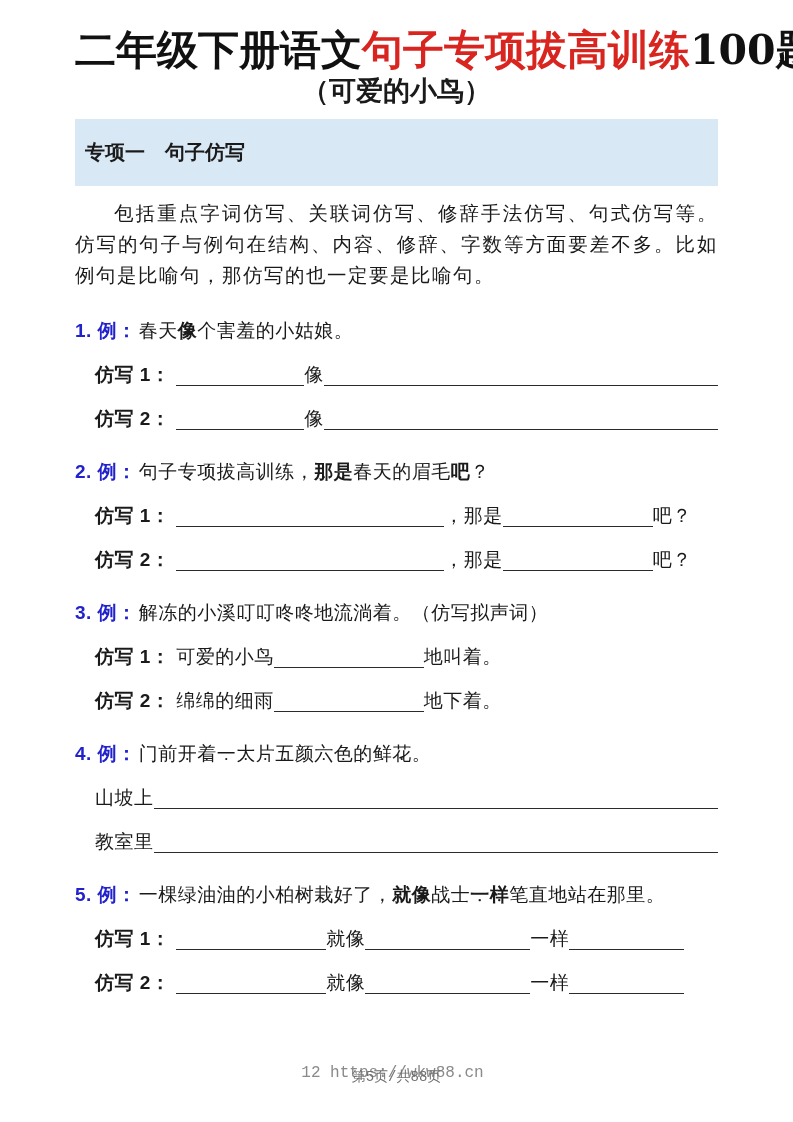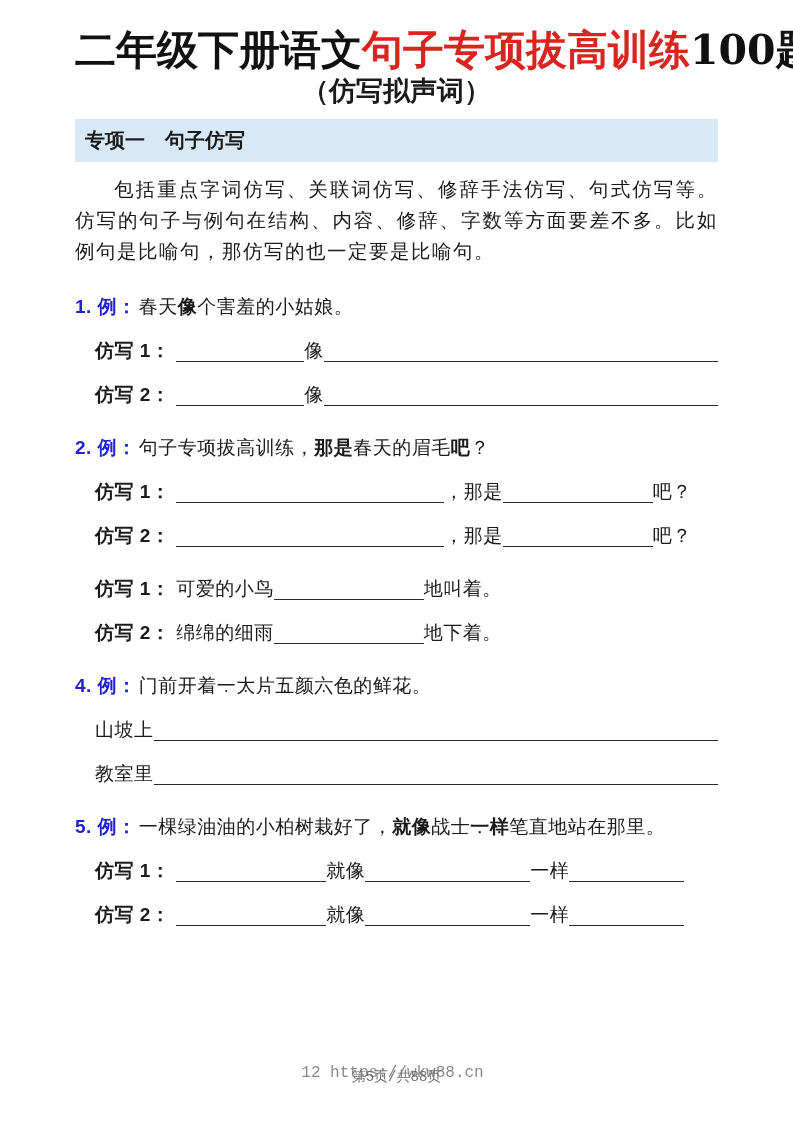--- a/index.html
+++ b/index.html
@@ -30,21 +30,21 @@
     line-height: 1.15;
     font-family: "DejaVu Serif", serif;
   }
   
   .section-bar {
     margin-top: 13px;
     background: var(--bar-bg, #d9e8f5);
     font-family: "Liberation Sans", sans-serif;
     font-weight: 700;
     font-size: 20px;
-    padding: 8px 10px;
+    padding: 20px 10px;
   }
   
   .intro {
     margin: 12px 0 0 0;
     font-size: 19.5px;
     line-height: 31px;
     letter-spacing: 1.5px;
     text-align: justify;
     text-indent: 2em;
     font-family: Liberation Serif, serif;
@@ -117,21 +117,21 @@
     color: #6f6f6f;
     font-size: 14px;
     font-family: Liberation Mono, monospace;
   }
 </style>
 </head>
 <body>
 
 <div class="page">
   <div class="title" id="title-parts"><span style="color: rgb(17, 17, 17);">二年级下册语文</span><span style="color: rgb(217, 37, 31);">句子专项拔高训练</span><span style="color: rgb(17, 17, 17);">100题</span></div>
-  <div class="subtitle">（仿写拟声词）</div>
+  <div class="subtitle">（可爱的小鸟）</div>
   <div class="section-bar">专项一　句子仿写</div>
   <p class="intro">包括重点字词仿写、关联词仿写、修辞手法仿写、句式仿写等。仿写的句子与例句在结构、内容、修辞、字数等方面要差不多。比如例句是比喻句，那仿写的也一定要是比喻句。</p>
   <div id="items">
       <div class="item">
         <div class="ex-line"><span class="num">1. 例：</span><span class="seg">春天</span><span class="seg bold"><span class="emch">像</span></span><span class="seg">个害羞的小姑娘。</span></div>
         <div class="ans-line">
           <span class="ans-label">仿写 1：</span>
           <span class="blank" style="width: 128px;"></span>
           <span class="seg">像</span>
           <span class="blank fill"></span>
@@ -154,20 +154,21 @@
         </div>
         <div class="ans-line">
           <span class="ans-label">仿写 2：</span>
           <span class="blank" style="width: 268px;"></span>
           <span class="seg">，那是</span>
           <span class="blank" style="width: 150px;"></span>
           <span class="seg">吧？</span>
         </div>
       </div>
       <div class="item">
+        <div class="ex-line"><span class="num">3. 例：</span><span class="seg">解冻的小溪</span><span class="seg"><span class="emch">叮</span><span class="emch">叮</span><span class="emch">咚</span><span class="emch">咚</span></span><span class="seg">地流淌着。（仿写拟声词）</span></div>
         <div class="ans-line">
           <span class="ans-label">仿写 1：</span>
           <span class="seg">可爱的小鸟</span>
           <span class="blank" style="width: 150px;"></span>
           <span class="seg">地叫着。</span>
         </div>
         <div class="ans-line">
           <span class="ans-label">仿写 2：</span>
           <span class="seg">绵绵的细雨</span>
           <span class="blank" style="width: 150px;"></span>

